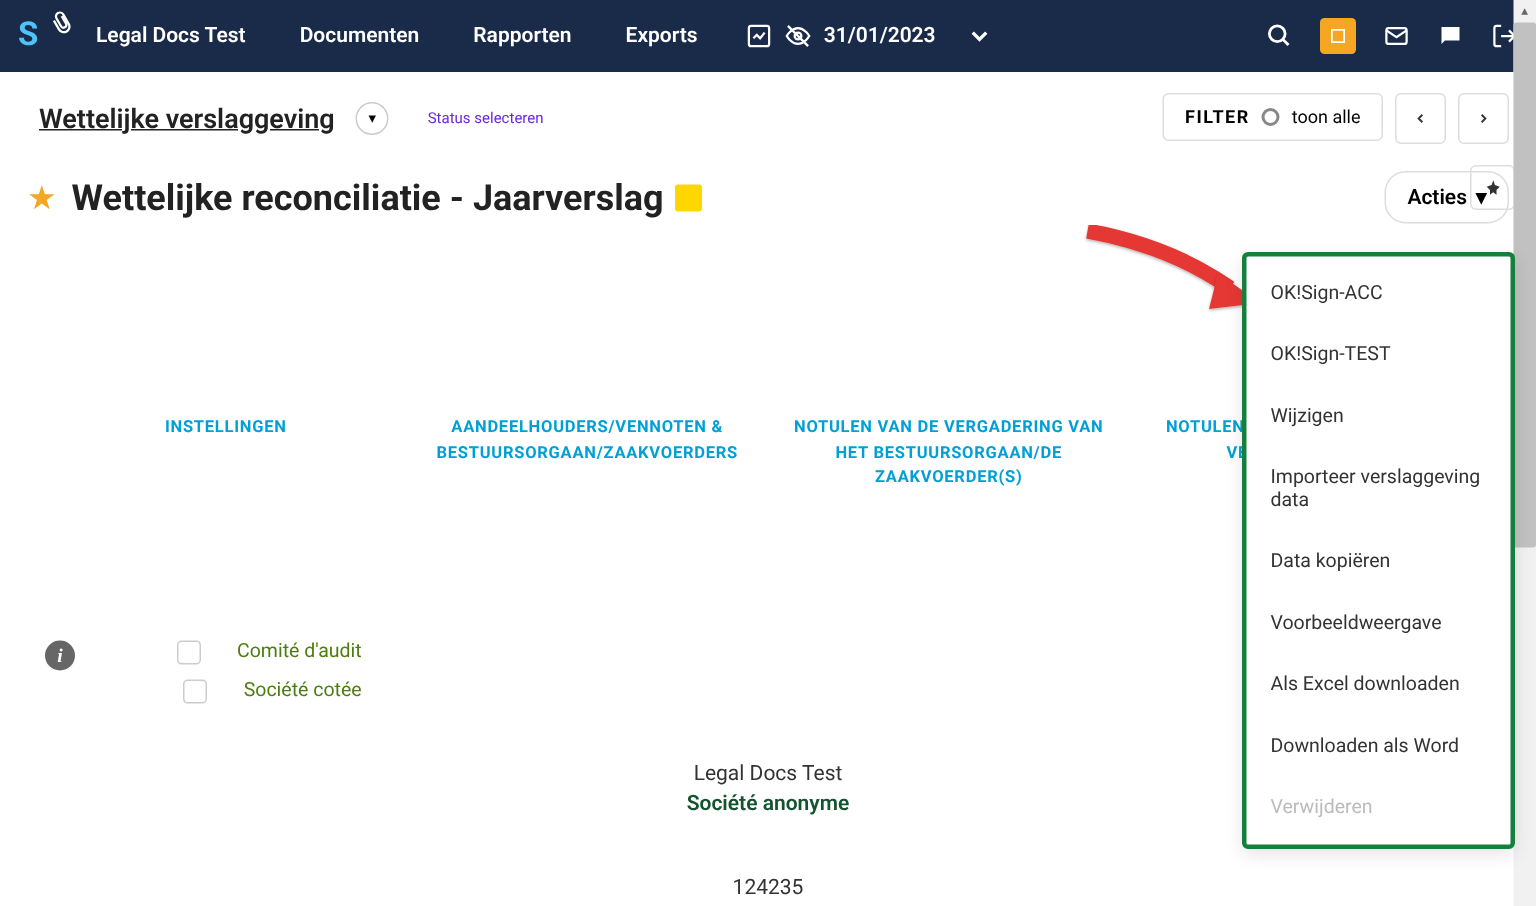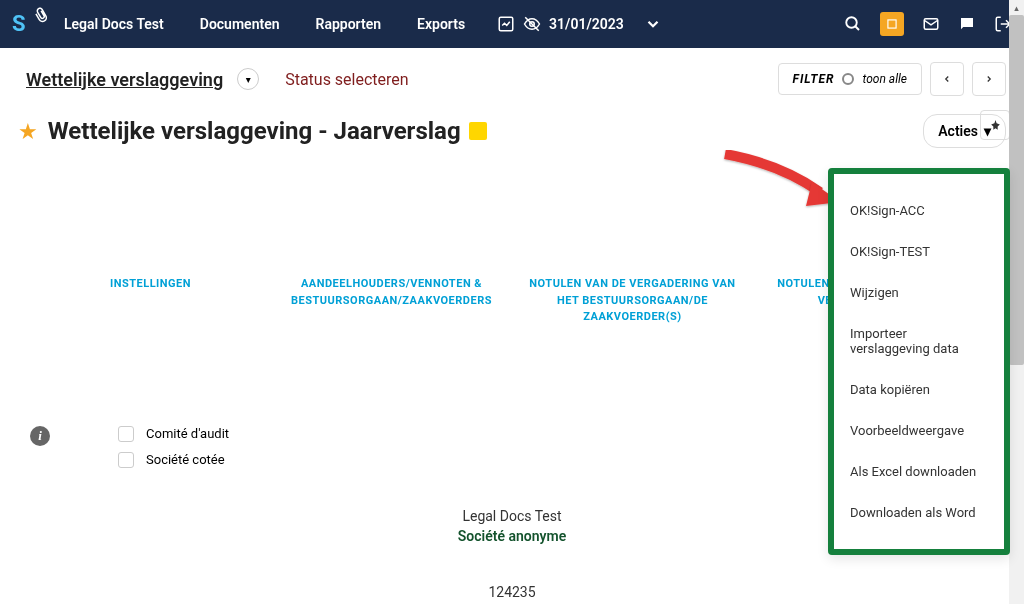--- a/index.html
+++ b/index.html
@@ -13,51 +13,51 @@
     .topbar-right { margin-left: auto; display: flex; align-items: center; gap: 18px; }
     .top-icon { color: #fff; font-size: 16px; cursor: pointer; display: flex; align-items: center; justify-content: center; }
     .top-icon svg { width: 18px; height: 18px; }
     .date-txt { color: #fff; font-size: 14px; font-weight: 600; }
     .orange-badge { background: #f5a623; width: 24px; height: 24px; border-radius: 3px; display: flex; align-items: center; justify-content: center; }
     .chevron-down { margin-left: 12px; }
     
     .subheader { display: flex; align-items: center; padding: 14px 18px 8px 26px; gap: 14px; }
     .breadcrumb-title { font-size: 18px; font-weight: 600; text-decoration: underline; color: #222; }
     .dropdown-caret-box { width: 22px; height: 22px; border: 1px solid #ccc; border-radius: 50%; display: flex; align-items: center; justify-content: center; font-size: 10px; cursor: pointer; }
-    .status-link { color: #7f1d1d; font-size: 16px; cursor: pointer; margin-left: 12px; }
-    .filter-area { margin-left: auto; display: flex; gap: 8px; align-items: center; font-style: italic; }
+    .status-link { color: #6d28d9; font-size: 10px; cursor: pointer; margin-left: 12px; }
+    .filter-area { margin-left: auto; display: flex; gap: 8px; align-items: flex-start; }
     .filter-box { border: 1px solid #ddd; border-radius: 4px; padding: 8px 14px; display: flex; align-items: center; gap: 8px; font-size: 12px; }
     .filter-label { font-weight: 700; letter-spacing: 1px; }
     .radio-circle { width: 12px; height: 12px; border: 2px solid #888; border-radius: 50%; }
     .arrow-btn { border: 1px solid #ddd; border-radius: 4px; width: 34px; height: 34px; display: flex; align-items: center; justify-content: center; cursor: pointer; font-size: 14px; }
     
     .page-title-row { display: flex; align-items: center; padding: 10px 18px 20px 18px; }
     .star-icon { color: #f5a623; font-size: 22px; margin-right: 10px; }
     .page-title { font-size: 24px; font-weight: 700; color: #222; }
     .yellow-square { width: 18px; height: 18px; background: #ffd600; margin-left: 8px; border-radius: 2px; }
     .actions-btn { margin-left: auto; border: 1px solid #ddd; border-radius: 14px; padding: 8px 14px; font-size: 14px; font-weight: 600; cursor: pointer; display: flex; align-items: center; gap: 6px; }
     
     .pin-btn { position: absolute; right: 14px; top: 110px; border: 1px solid #ddd; border-radius: 4px; width: 30px; height: 30px; display: flex; align-items: center; justify-content: center; font-size: 13px; cursor: pointer; }
     
     .columns { display: flex; padding: 60px 30px 0 30px; gap: 0; }
     .col { flex: 1; text-align: center; }
     .col-header { color: #00a0d6; font-size: 11px; font-weight: 700; letter-spacing: 0.5px; line-height: 1.5; padding: 0 8px; margin-top: 48px; }
     
     .settings-body { display: flex; align-items: flex-start; gap: 14px; padding: 100px 0 0 30px; }
     .info-icon { width: 20px; height: 20px; background: #666; color: #fff; border-radius: 50%; font-size: 13px; font-weight: bold; display: flex; align-items: center; justify-content: center; font-style: italic; font-family: serif; }
     .checkbox-list { display: flex; flex-direction: column; gap: 10px; }
-    .checkbox-item { display: flex; align-items: center; gap: 12px; font-size: 13px; color: #000000; }
+    .checkbox-item { display: flex; align-items: center; gap: 24px; font-size: 13px; color: #4d7c0f; justify-content: flex-end; }
     .checkbox { width: 16px; height: 16px; border: 1px solid #ccc; border-radius: 3px; }
     
     .center-text { text-align: center; position: absolute; left: 50%; transform: translateX(-50%); }
     .center-text-1 { top: 508px; font-size: 14px; color: #333; }
     .center-text-2 { top: 528px; font-size: 14px; font-weight: 600; color: #14532d; }
     .center-text-3 { top: 584px; font-size: 14px; color: #333; }
     
-    .dropdown-menu { position: absolute; right: 14px; top: 168px; width: 182px; background: #fff; border: 6px solid #15803d; border-radius: 4px; box-shadow: 0 4px 12px rgba(0,0,0,0.1); z-index: 100; padding: 16px 0; }
+    .dropdown-menu { position: absolute; right: 14px; top: 168px; width: 182px; background: #fff; border: 3px solid #15803d; border-radius: 4px; box-shadow: 0 4px 12px rgba(0,0,0,0.1); z-index: 100; padding: 4px 0; }
     .menu-item { padding: 13px 16px; font-size: 13px; color: #333; cursor: pointer; }
     .menu-item.disabled { color: #bbb; }
     
     .arrow-annotation { position: absolute; top: 144px; left: 720px; z-index: 50; pointer-events: none; }
     
     .scrollbar-track { position: absolute; right: 0; top: 0; width: 15px; height: 100%; background: #f1f1f1; }
     .scrollbar-thumb { width: 100%; height: 350px; background: #c1c1c1; border-radius: 2px; }
     .scrollbar-up, .scrollbar-down { width: 15px; height: 15px; display: flex; align-items: center; justify-content: center; font-size: 9px; color: #666; }
   </style>
 </head>
@@ -150,21 +150,21 @@
 </div>
 
 <div class="pin-btn">
   <svg width="13" height="13" viewBox="0 0 24 24" fill="#333">
       <path d="M12 2l2 6 6 2-4 4v6l-4-3-4 3v-6l-4-4 6-2z"></path>
     </svg>
 </div>
 
 <div class="page-title-row">
   <span class="star-icon">★</span>
-  <span class="page-title">Wettelijke verslaggeving - Jaarverslag</span>
+  <span class="page-title">Wettelijke reconciliatie - Jaarverslag</span>
   <span class="yellow-square"></span>
   <div class="actions-btn">
     <span>Acties</span>
     <span>▾</span>
   </div>
 </div>
 
 <div class="columns">
   <div class="col">
       <div class="col-header">INSTELLINGEN</div>
@@ -201,20 +201,21 @@
 
 <div class="dropdown-menu">
   <div class="menu-item">OK!Sign-ACC</div>
   <div class="menu-item">OK!Sign-TEST</div>
   <div class="menu-item">Wijzigen</div>
   <div class="menu-item">Importeer verslaggeving data</div>
   <div class="menu-item">Data kopiëren</div>
   <div class="menu-item">Voorbeeldweergave</div>
   <div class="menu-item">Als Excel downloaden</div>
   <div class="menu-item">Downloaden als Word</div>
+  <div class="menu-item disabled">Verwijderen</div>
 </div>
 
 <svg class="arrow-annotation" width="130" height="70" viewBox="0 0 130 70">
   <defs>
       <filter id="s">
         <feDropShadow dx="0" dy="1" stdDeviation="1" flood-opacity="0.3"></feDropShadow>
       </filter>
     </defs>
   <path d="M 5 10 Q 60 20 100 48" stroke="#e53935" stroke-width="10" fill="none" filter="url(#s)"></path>
   <polygon points="92,38 120,58 86,62" fill="#e53935" filter="url(#s)"></polygon>

